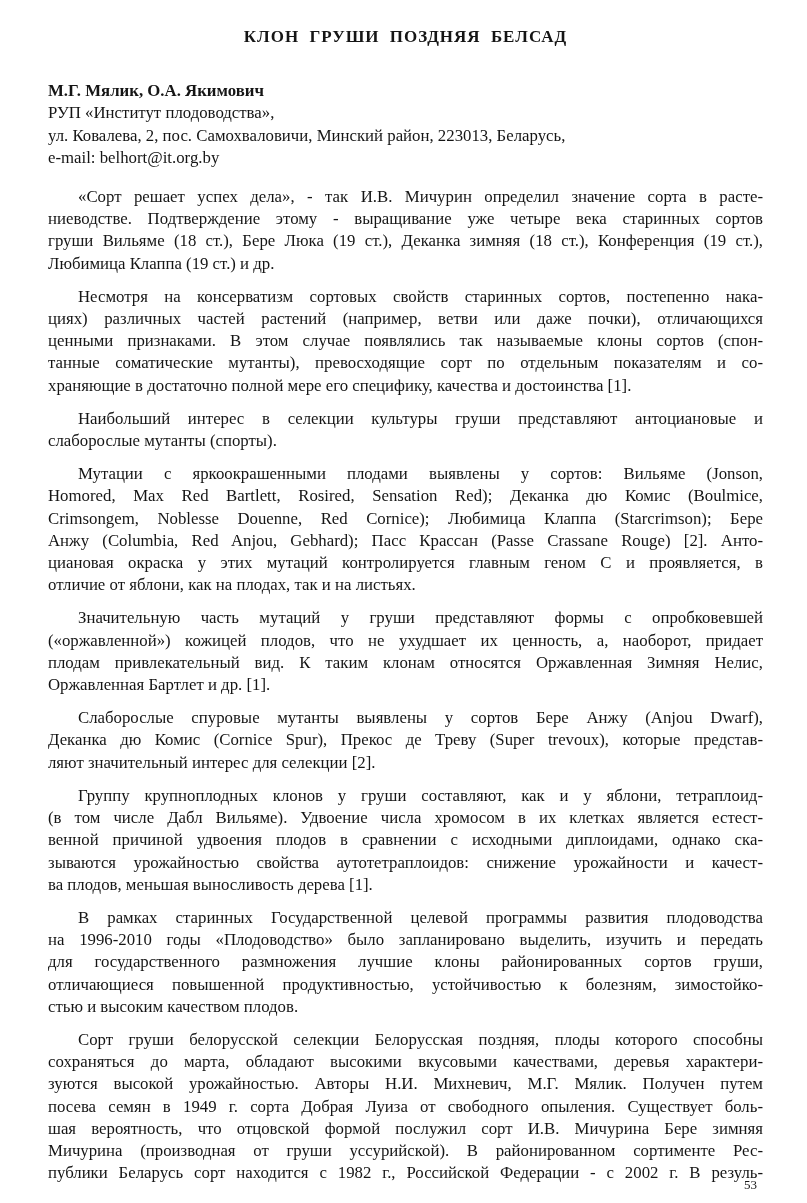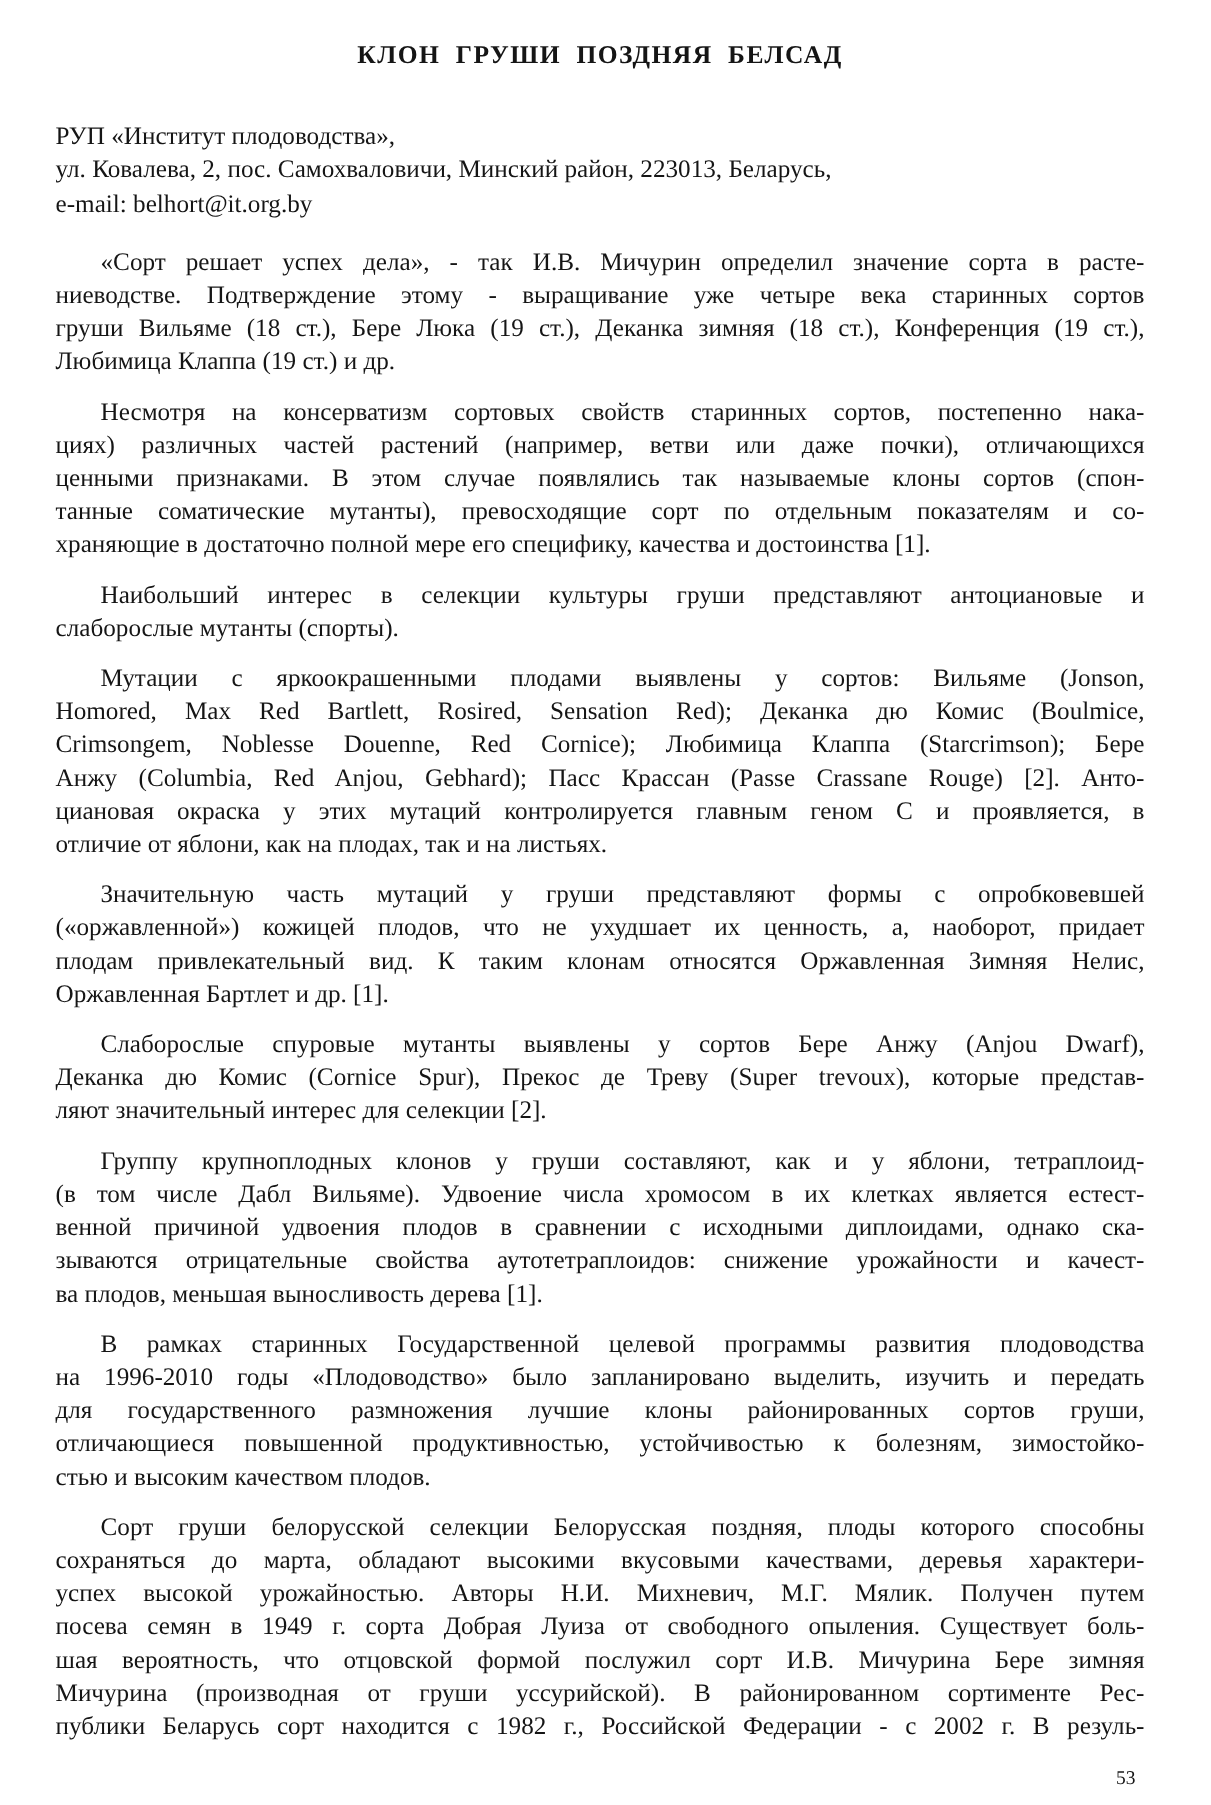--- a/index.html
+++ b/index.html
@@ -6,21 +6,21 @@
     margin: 0;
     padding: 0;
     background: #ffffff;
   }
   .page {
     position: relative;
     width: 807px;
     height: 1203px;
     box-sizing: border-box;
     background: #ffffff;
-    padding: 26px 44px 0 37px;
+    padding: 26px 44px 0 48px;
     font-family: "Liberation Serif", serif;
     font-size: 16.8px;
     line-height: 22.2px;
     color: #151515;
     overflow: hidden;
   }
   .title {
     text-align: center;
     font-weight: bold;
     font-size: 17px;
@@ -64,20 +64,21 @@
   }
 </style>
 </head>
 <body>
 
 <div class="page">
 
   <div class="title">КЛОН ГРУШИ ПОЗДНЯЯ БЕЛСАД</div>
 
   <div class="header">
+    <div class="authors">М.Г. Мялик, О.А. Якимович</div>
     <div class="aff-line">РУП «Институт плодоводства»,</div>
     <div class="aff-line">ул. Ковалева, 2, пос. Самохваловичи, Минский район, 223013, Беларусь,</div>
     <div class="aff-line">e-mail: belhort@it.org.by</div>
   </div>
 
   <div class="body-text">
       <div class="para">
         <div class="line first">«Сорт решает успех дела», - так И.В. Мичурин определил значение сорта в расте-</div>
         <div class="line">ниеводстве. Подтверждение этому - выращивание уже четыре века старинных сортов</div>
         <div class="line">груши Вильяме (18 ст.), Бере Люка (19 ст.), Деканка зимняя (18 ст.), Конференция (19 ст.),</div>
@@ -110,34 +111,34 @@
       </div>
       <div class="para">
         <div class="line first">Слаборослые спуровые мутанты выявлены у сортов Бере Анжу (Anjou Dwarf),</div>
         <div class="line">Деканка дю Комис (Cornice Spur), Прекос де Треву (Super trevoux), которые представ-</div>
         <div class="line last">ляют значительный интерес для селекции [2].</div>
       </div>
       <div class="para">
         <div class="line first">Группу крупноплодных клонов у груши составляют, как и у яблони, тетраплоид-</div>
         <div class="line">(в том числе Дабл Вильяме). Удвоение числа хромосом в их клетках является естест-</div>
         <div class="line">венной причиной удвоения плодов в сравнении с исходными диплоидами, однако ска-</div>
-        <div class="line">зываются отрицательные свойства аутотетраплоидов: снижение урожайности и качест-</div>
+        <div class="line">зываются урожайностью свойства аутотетраплоидов: снижение урожайности и качест-</div>
         <div class="line last">ва плодов, меньшая выносливость дерева [1].</div>
       </div>
       <div class="para">
         <div class="line first">В рамках старинных Государственной целевой программы развития плодоводства</div>
         <div class="line">на 1996-2010 годы «Плодоводство» было запланировано выделить, изучить и передать</div>
         <div class="line">для государственного размножения лучшие клоны районированных сортов груши,</div>
         <div class="line">отличающиеся повышенной продуктивностью, устойчивостью к болезням, зимостойко-</div>
         <div class="line last">стью и высоким качеством плодов.</div>
       </div>
       <div class="para continues">
         <div class="line first">Сорт груши белорусской селекции Белорусская поздняя, плоды которого способны</div>
         <div class="line">сохраняться до марта, обладают высокими вкусовыми качествами, деревья характери-</div>
-        <div class="line">успех высокой урожайностью. Авторы Н.И. Михневич, М.Г. Мялик. Получен путем</div>
+        <div class="line">зуются высокой урожайностью. Авторы Н.И. Михневич, М.Г. Мялик. Получен путем</div>
         <div class="line">посева семян в 1949 г. сорта Добрая Луиза от свободного опыления. Существует боль-</div>
         <div class="line">шая вероятность, что отцовской формой послужил сорт И.В. Мичурина Бере зимняя</div>
         <div class="line">Мичурина (производная от груши уссурийской). В районированном сортименте Рес-</div>
         <div class="line last">публики Беларусь сорт находится с 1982 г., Российской Федерации - с 2002 г. В резуль-</div>
       </div>
     </div>
 
   <div class="page-number">53</div>
 
 </div>

